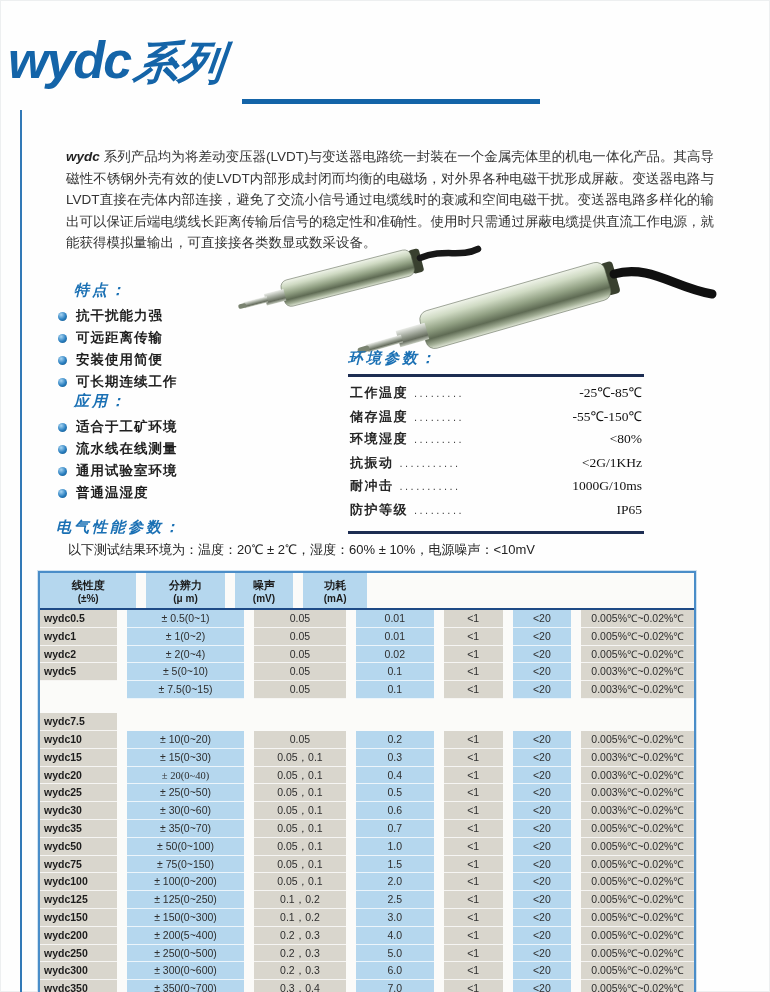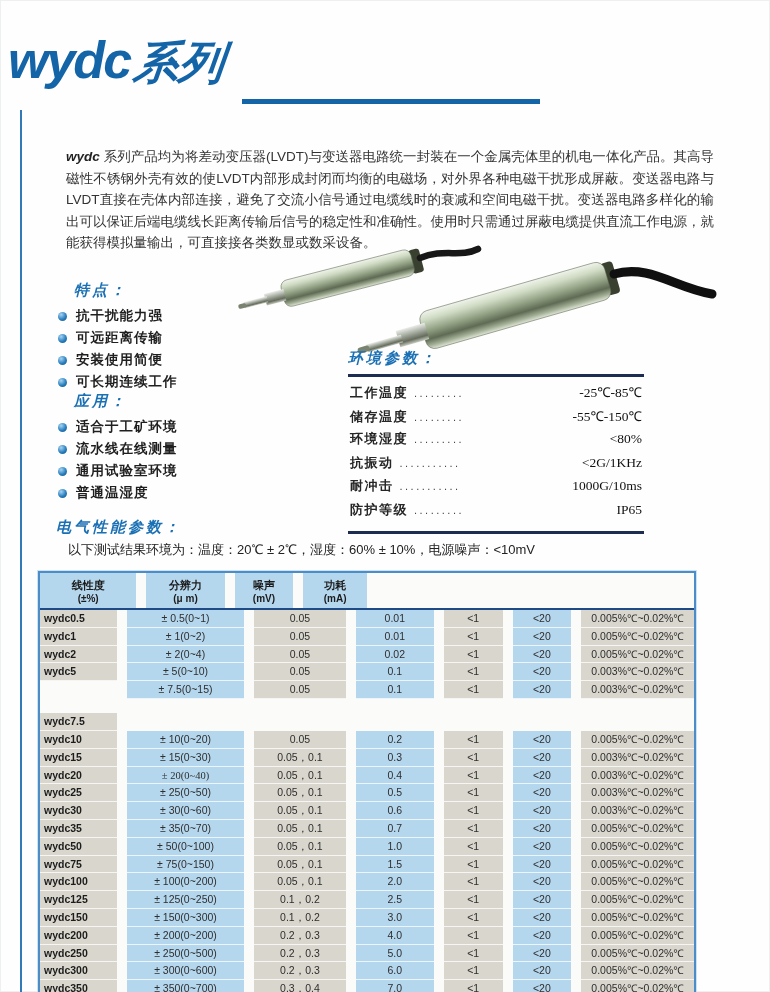--- a/index.html
+++ b/index.html
@@ -359,21 +359,21 @@
           <div class="td c0 beige" style="width: 12.5%;">wydc150</div>
           <div class="td c1 blue" style="width: 19.5%;">± 150(0~300)</div>
           <div class="td c2 beige" style="width: 15.5%;">0.1，0.2</div>
           <div class="td c3 blue" style="width: 13.5%;">3.0</div>
           <div class="td c4 beige" style="width: 10.5%;">&lt;1</div>
           <div class="td c5 blue" style="width: 10.5%;">&lt;20</div>
           <div class="td c6 beige" style="width: 18%;">0.005%℃~0.02%℃</div>
         </div>
         <div class="trow">
           <div class="td c0 beige" style="width: 12.5%;">wydc200</div>
-          <div class="td c1 blue" style="width: 19.5%;">± 200(0~200)</div>
+          <div class="td c1 blue" style="width: 19.5%;">± 200(5~400)</div>
           <div class="td c2 beige" style="width: 15.5%;">0.2，0.3</div>
           <div class="td c3 blue" style="width: 13.5%;">4.0</div>
           <div class="td c4 beige" style="width: 10.5%;">&lt;1</div>
           <div class="td c5 blue" style="width: 10.5%;">&lt;20</div>
           <div class="td c6 beige" style="width: 18%;">0.005%℃~0.02%℃</div>
         </div>
         <div class="trow">
           <div class="td c0 beige" style="width: 12.5%;">wydc250</div>
           <div class="td c1 blue" style="width: 19.5%;">± 250(0~500)</div>
           <div class="td c2 beige" style="width: 15.5%;">0.2，0.3</div>

